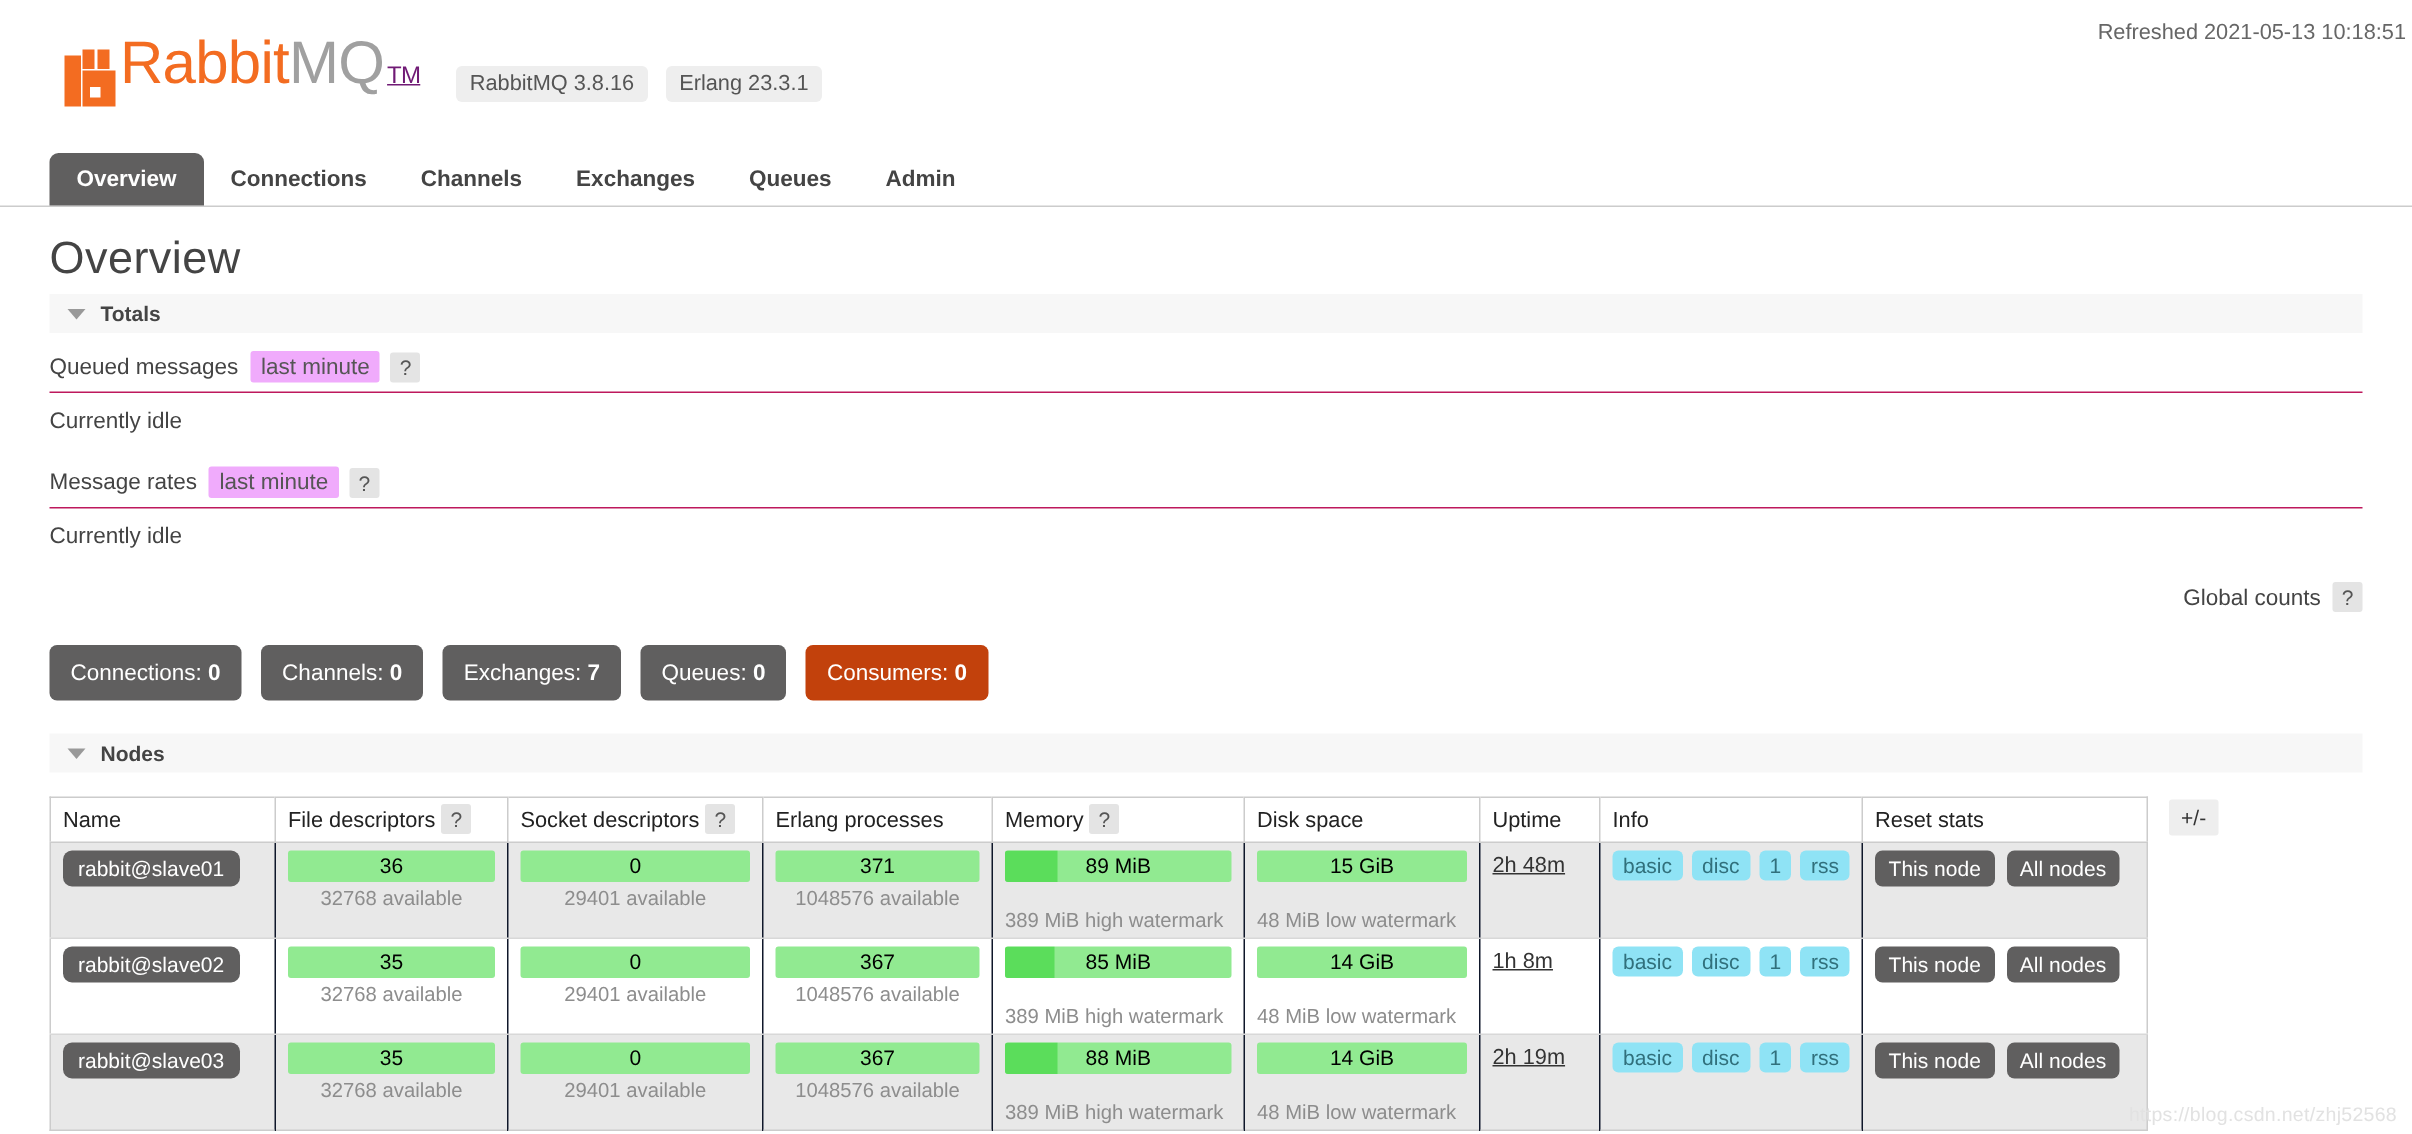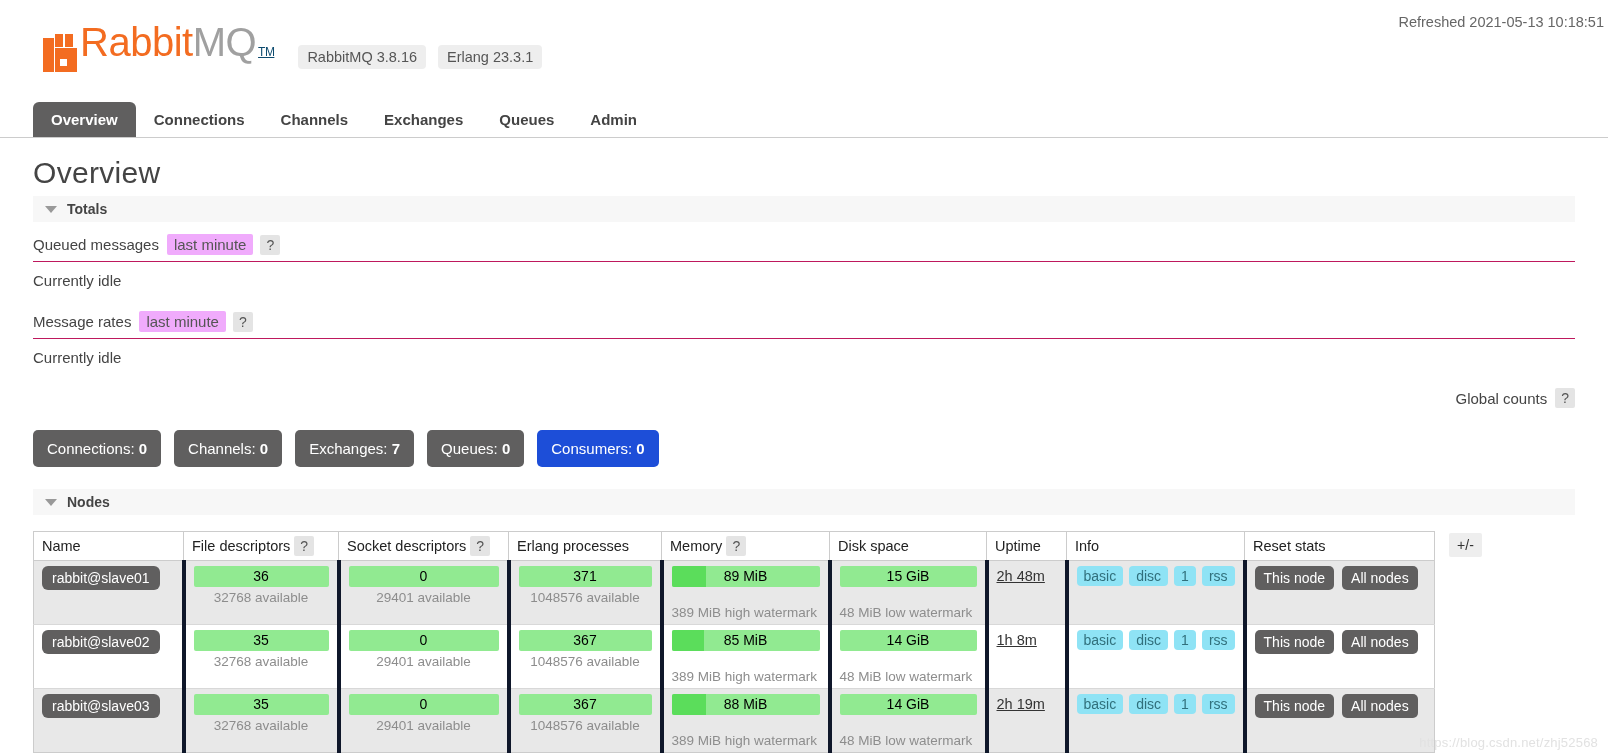--- a/index.html
+++ b/index.html
@@ -75,22 +75,22 @@
   }
   .logo-text {
     font-size: 40px;
     line-height: 40px;
     letter-spacing: -0.5px;
     font-weight: 400;
   }
   .logo-rabbit { color: #f36c21; }
   .logo-mq { color: #a0a0a0; }
   .logo-tm {
-    font-size: 12px;
-    color: #0c4a6e;
+    font-size: 16px;
+    color: #701a75;
     margin-left: 2px;
     margin-bottom: 4px;
     text-decoration: underline;
   }
   .version-badges {
     display: flex;
     margin-left: 24px;
     margin-bottom: 3px;
   }
   .version-badge {
@@ -225,21 +225,21 @@
     background: #605f5f;
     color: #ffffff;
     font-size: 15px;
     padding: 10px 14px;
     border-radius: 5px;
     margin-right: 13px;
     cursor: pointer;
     white-space: nowrap;
   }
   .count-btn .cnum { font-weight: bold; }
-  .count-btn.muted { background: #1d4ed8; }
+  .count-btn.muted { background: #c2410c; }
 
   
   #nodes-wrap {
     margin: 16px 33px 0 33px;
     display: flex;
     align-items: flex-start;
   }
   table.nodes {
     border-collapse: collapse;
     background: #ffffff;
@@ -253,21 +253,21 @@
     color: #222222;
     padding: 6px 8px;
     border-right: 1px solid #cccccc;
     border-bottom: 1px solid #cccccc;
     background: #ffffff;
     white-space: nowrap;
   }
   table.nodes th:last-child { border-right: none; }
   table.nodes td {
     padding: 5px 8px 4px 8px;
-    border-right: 4px solid #0f172a;
+    border-right: 1px solid #0f172a;
     vertical-align: top;
     font-size: 14px;
     color: #333333;
   }
   table.nodes td:last-child { border-right: none; }
   table.nodes tr.row-odd td { background: #e8e8e8; }
   table.nodes tr.row-even td { background: #ffffff; }
   table.nodes tr.node-row td { border-bottom: 1px solid #d8d8d8; }
   table.nodes tr:last-child td { border-bottom: none; }
 

